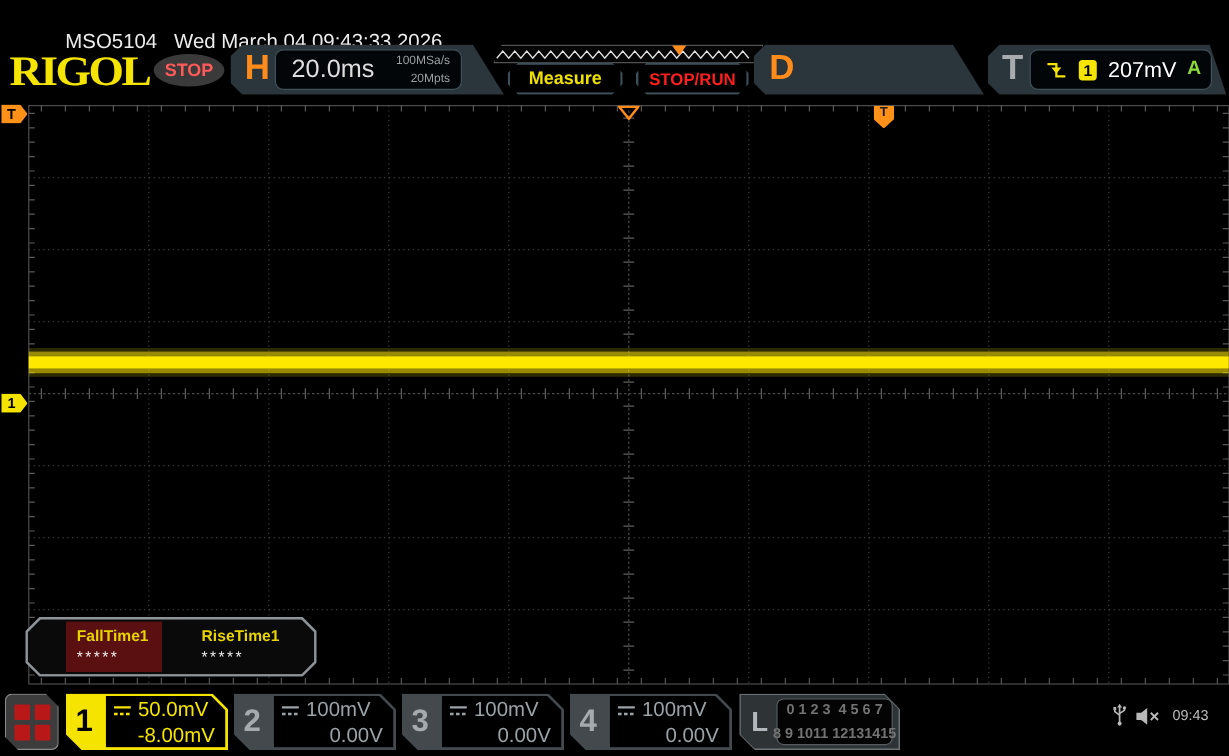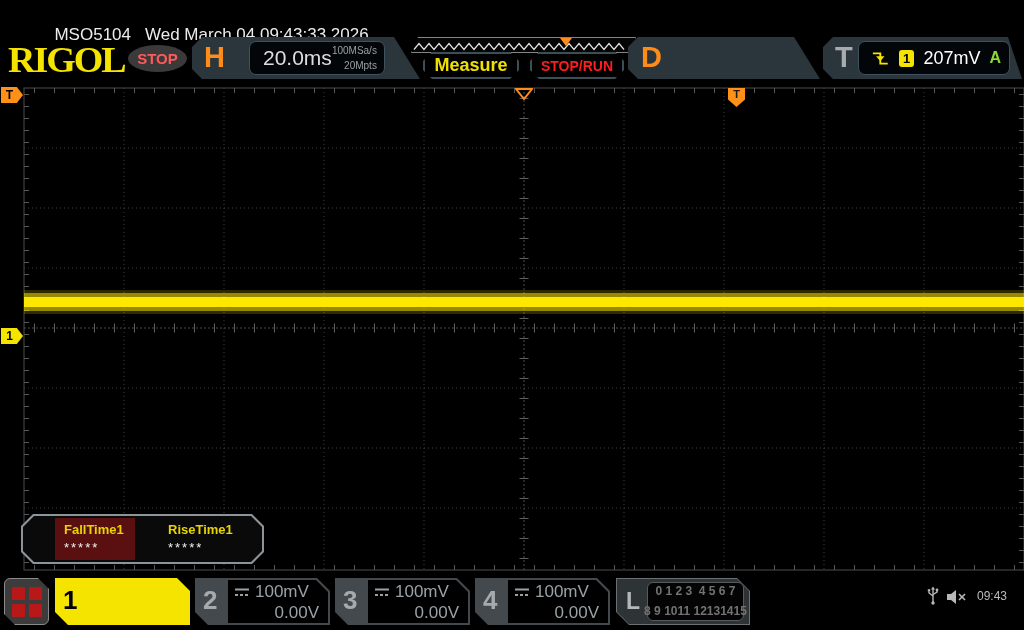--- a/index.html
+++ b/index.html
@@ -35,21 +35,21 @@
 
   .preview{left:411px;top:37px;width:223px;height:14px;background:#050505;border:1px solid #848484;
         clip-path:polygon(7px 0,100% 0,calc(100% - 7px) 100%,0 100%);}
   .pv-marker{position:absolute;left:148px;top:0;width:0;height:0;
         border-left:6px solid transparent;border-right:6px solid transparent;
         border-top:8px solid #ff8c1a;}
   .topbtn{top:52px;height:27px;background:#000;border:2px solid #3d4e57;
         clip-path:polygon(9px 0,calc(100% - 9px) 0,100% 9px,100% calc(100% - 9px),
         calc(100% - 9px) 100%,9px 100%,0 calc(100% - 9px),0 9px);
         display:flex;align-items:center;justify-content:center;font-weight:bold;box-sizing:border-box;}
-  .btn-measure{left:423px;width:96px;color:#f0e000;font-size:18px;}
+  .btn-measure{left:423px;width:96px;color:#f0e000;font-size:15px;}
   .btn-stoprun{left:530px;width:94px;color:#ff1e1e;font-size:14px;}
 
   
   .arrow-marker{width:22px;height:16px;display:flex;align-items:center;justify-content:center;
         clip-path:polygon(0 0,72% 0,100% 50%,72% 100%,0 100%);
         font-size:12px;font-weight:bold;color:#000;padding-right:5px;box-sizing:border-box;}
   .trig-flag{left:728px;top:88px;width:17px;height:19px;background:#ff9018;
         clip-path:polygon(0 0,100% 0,100% 60%,50% 100%,0 60%);
         font-size:11px;font-weight:bold;color:#1a1a1a;text-align:center;line-height:13px;}
 
@@ -106,21 +106,21 @@
 </div>
 
 <div class="abs logo">RIGOL</div>
 
 <div class="abs stop-pill">
   <span>STOP</span>
 </div>
 
 <div class="abs hsec" style="left:192px;width:228px;">
   <span class="sec-label" style="left:12px;">H</span>
-  <div class="ibox" style="left:37px;right:35px;margin-left:20px;">
+  <div class="ibox" style="left:37px;right:35px;">
     <span class="tb-main">20.0ms</span>
     <div class="tb-right">
       <div>100MSa/s</div>
       <div>20Mpts</div>
     </div>
   </div>
 </div>
 
 <div class="abs preview">
   <svg width="221" height="12">
@@ -220,20 +220,30 @@
 </div>
 
 <div class="abs gridbtn">
   <div></div>
   <div></div>
   <div></div>
   <div></div>
 </div>
 
 <div class="abs ch-box ch-active" style="left:55px;">
+  <div class="ch-body">
+    <div class="ch-line1">
+      <svg width="16" height="11">
+        <line x1="1" y1="2.5" x2="15" y2="2.5" stroke="currentColor" stroke-width="2"></line>
+        <line x1="1" y1="8" x2="15" y2="8" stroke="currentColor" stroke-width="2" stroke-dasharray="3 2"></line>
+      </svg>
+      <span>50.0mV</span>
+    </div>
+    <div class="ch-line2">-8.00mV</div>
+  </div>
   <span class="ch-num">1</span>
 </div>
 
 <div class="abs ch-box ch-inactive" style="left:195px;">
   <div class="ch-body">
     <div class="ch-line1">
       <svg width="16" height="11">
         <line x1="1" y1="2.5" x2="15" y2="2.5" stroke="currentColor" stroke-width="2"></line>
         <line x1="1" y1="8" x2="15" y2="8" stroke="currentColor" stroke-width="2" stroke-dasharray="3 2"></line>
       </svg>

